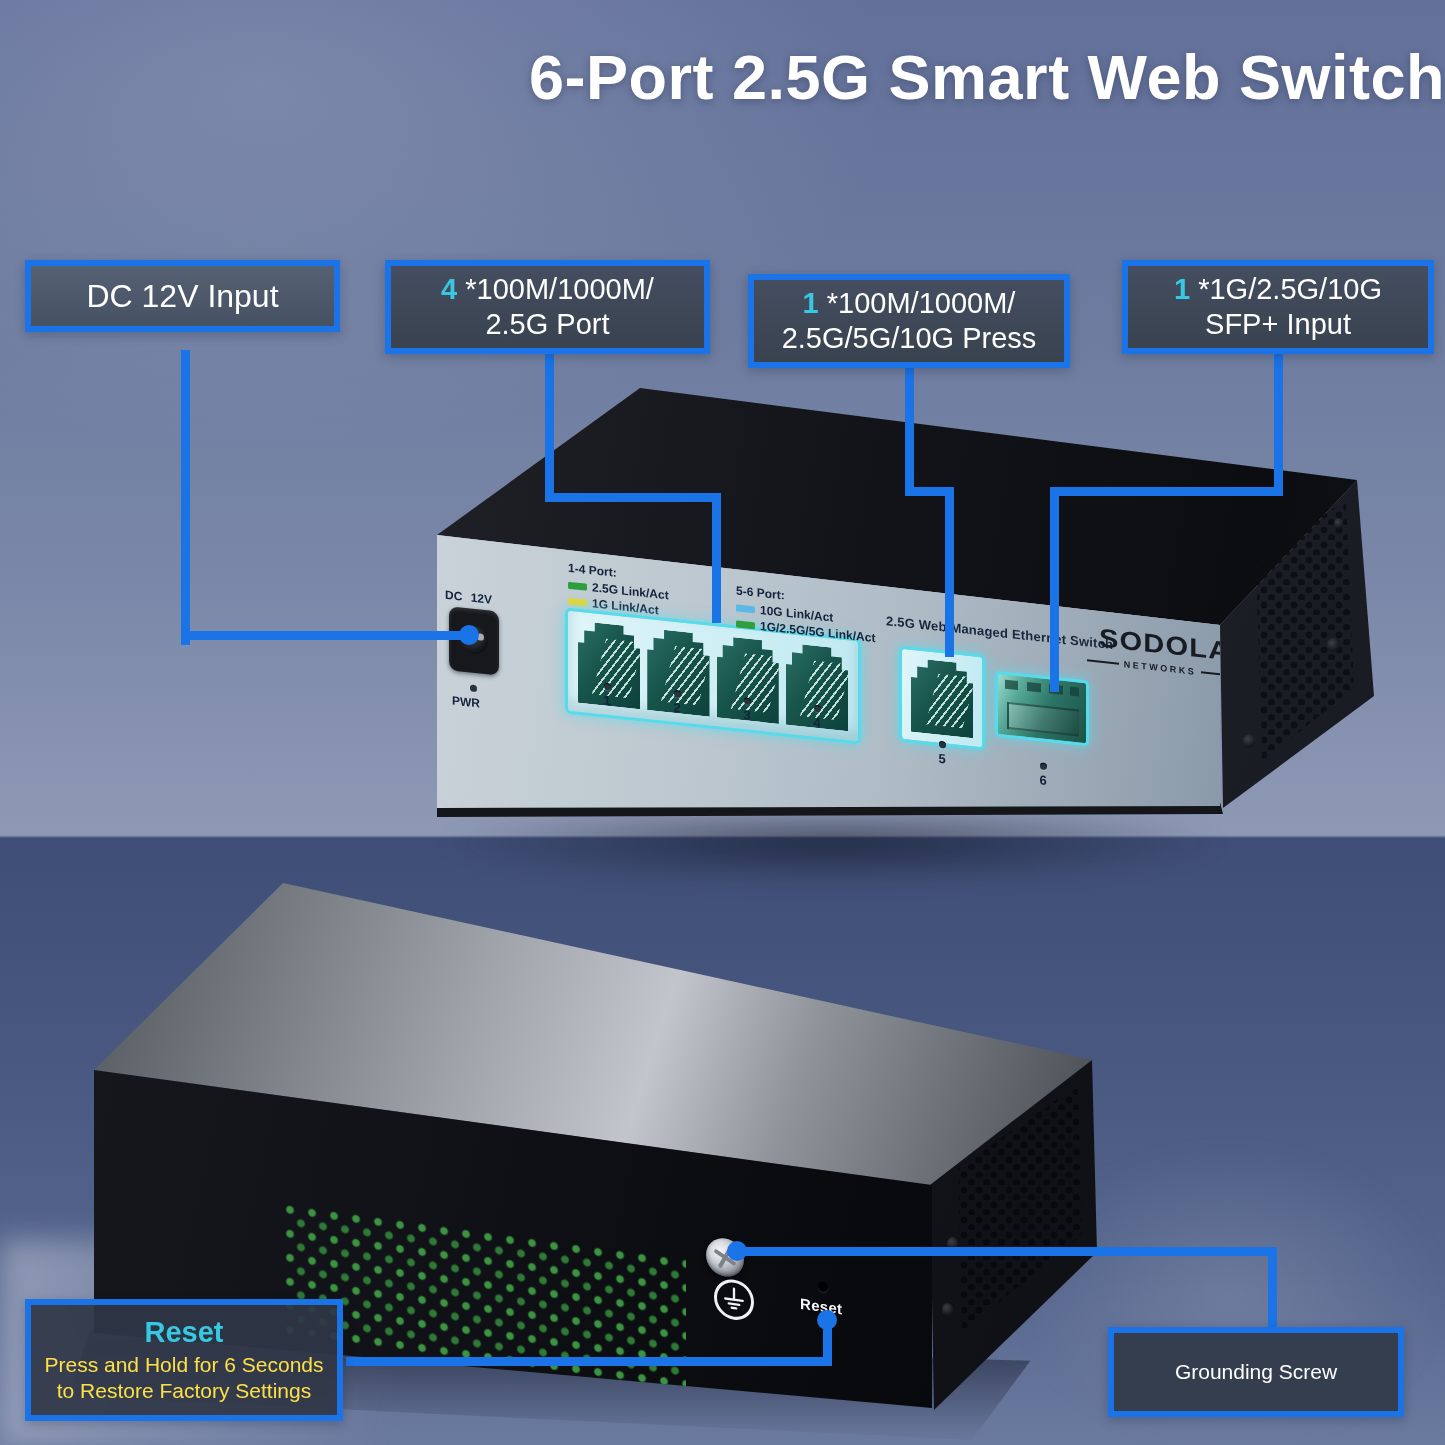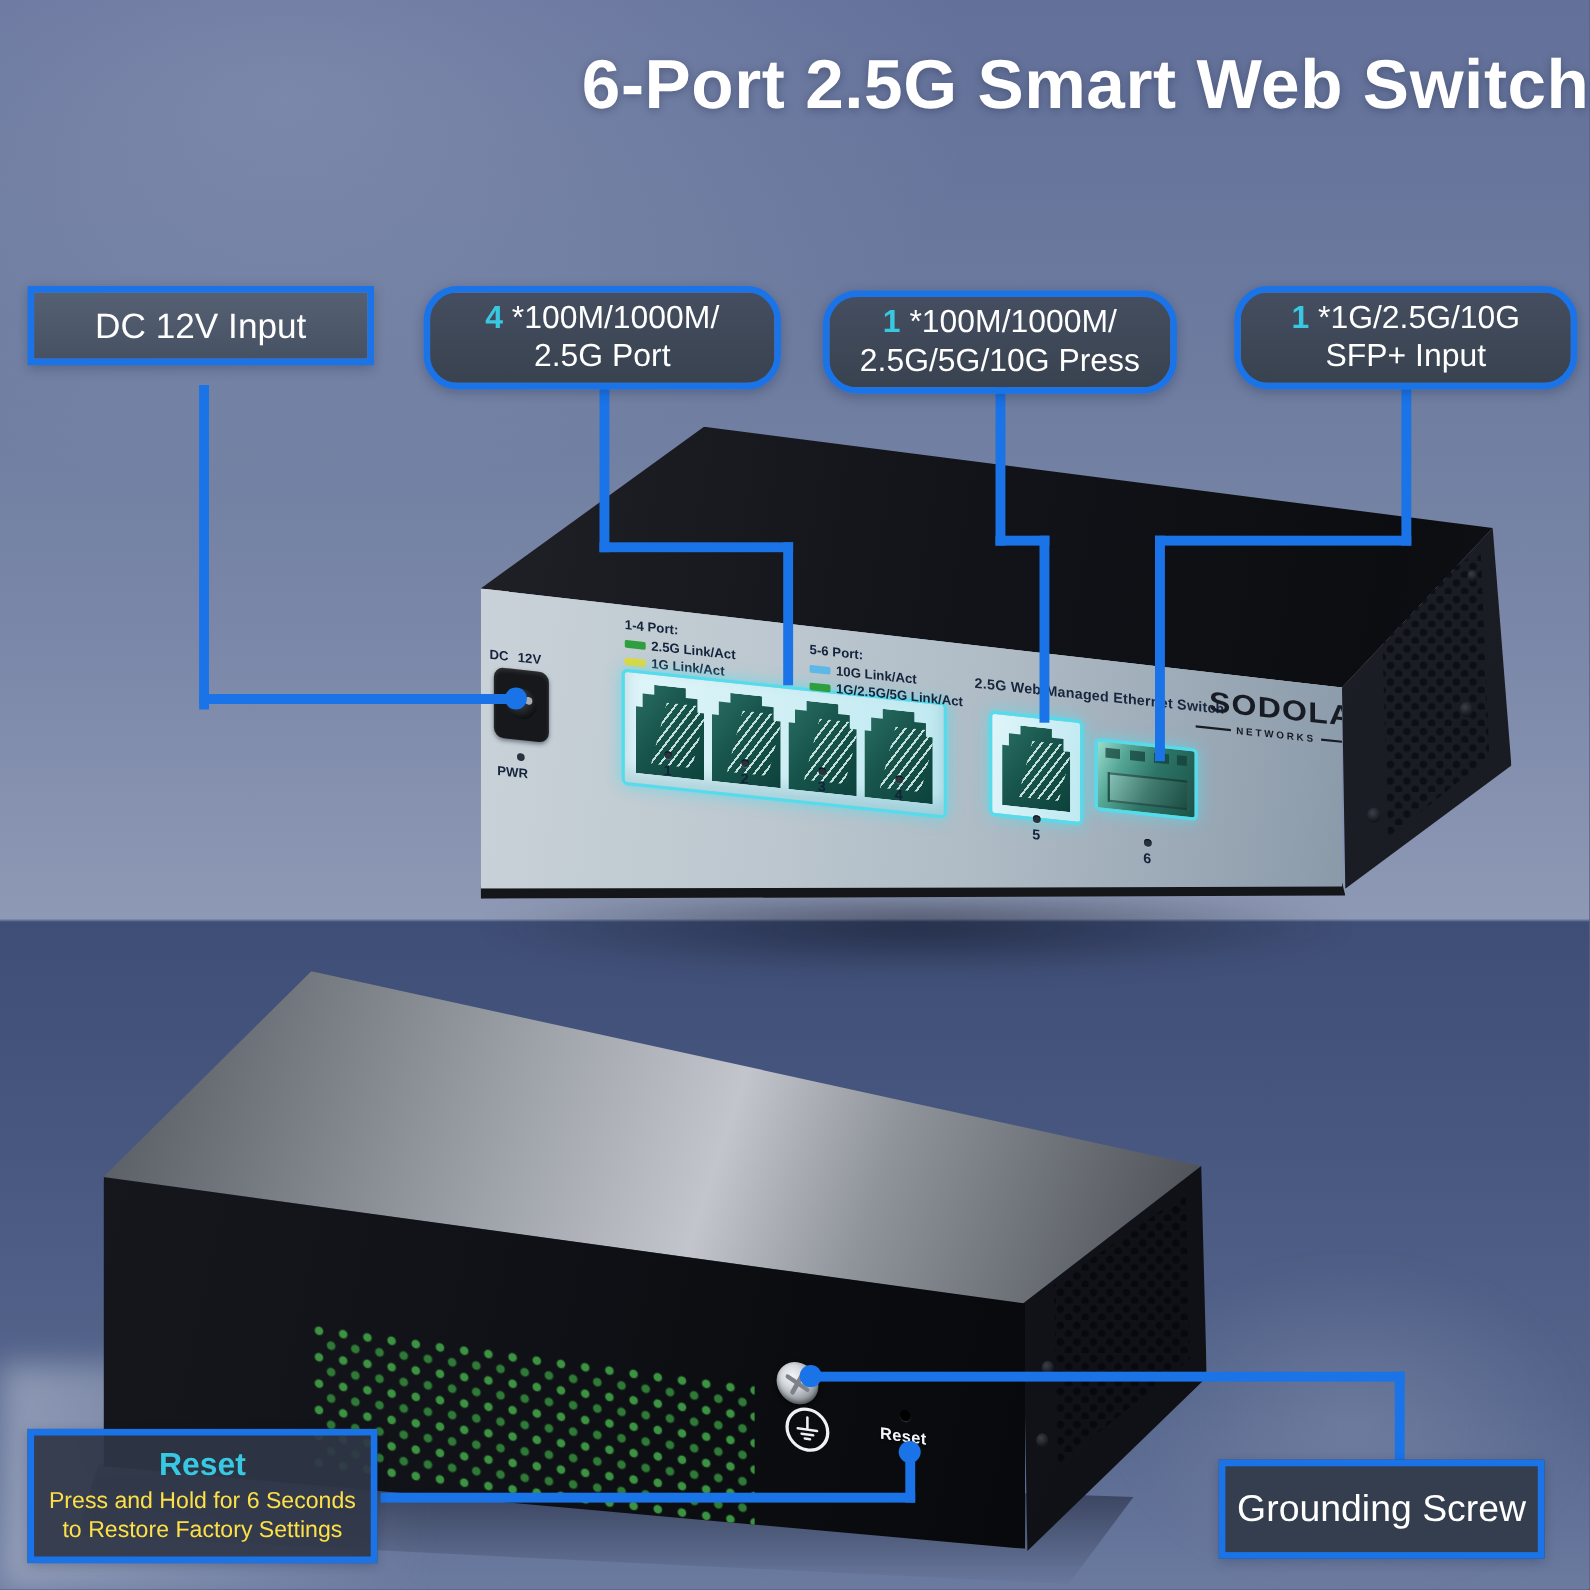--- a/index.html
+++ b/index.html
@@ -30,29 +30,29 @@
     font-weight:700;font-size:63px;line-height:82px;letter-spacing:.5px;
     text-shadow:0 2px 8px rgba(25,35,60,.35);z-index:20;}
 
   
   .callout{position:absolute;border:6px solid #1a74e8;display:flex;flex-direction:column;
     align-items:center;justify-content:center;text-align:center;color:#fff;z-index:40;
     box-shadow:0 3px 10px rgba(15,25,50,.25);}
   .cb1{left:25px;top:260px;width:315px;height:72px;font-size:32px;font-weight:500;
     background:linear-gradient(180deg,#566073,#475164);}
   .cb2{left:385px;top:260px;width:325px;height:94px;}
-  .cb3{left:748px;top:264px;width:322px;height:94px;}
+  .cb3{left:748px;top:274px;width:322px;height:94px;}
   .cb4{left:1122px;top:260px;width:312px;height:94px;}
   .cb2,.cb3,.cb4{font-size:29px;font-weight:500;line-height:1.22;
-    background:linear-gradient(180deg,#454e60,#39424f);border-radius:31px;}
+    background:linear-gradient(180deg,#454e60,#39424f);}
   .count{color:#38c8e2;font-weight:700;margin-right:8px;}
   .cb5{left:25px;top:1299px;width:318px;height:122px;background:rgba(47,54,70,.92);}
   .cb5 .rt{font-size:29px;font-weight:700;color:#38c8e2;margin-bottom:3px;}
   .cb5 .rl{font-size:21px;line-height:1.22;color:#fde047;}
-  .cb6{left:1108px;top:1327px;width:296px;height:90px;font-size:34px;font-weight:500;
+  .cb6{left:1108px;top:1327px;width:296px;height:90px;font-size:21px;font-weight:500;
     background:rgba(50,58,74,.94);}
 
   
   .ln{position:absolute;background:#1a74e8;z-index:30;}
   .dot{position:absolute;width:20px;height:20px;border-radius:50%;background:#1a74e8;z-index:30;}
 
   
   .d1-top{position:absolute;inset:0;clip-path:polygon(437px 535px,640px 388px,1357px 480px,1220px 625px);
     background:linear-gradient(100deg,#33363d 0%,#212329 25%,#121419 55%,#0b0d11 80%,#14161c 100%);}
   .d1-right{position:absolute;inset:0;clip-path:polygon(1220px 625px,1357px 480px,1374px 696px,1223px 808px);

